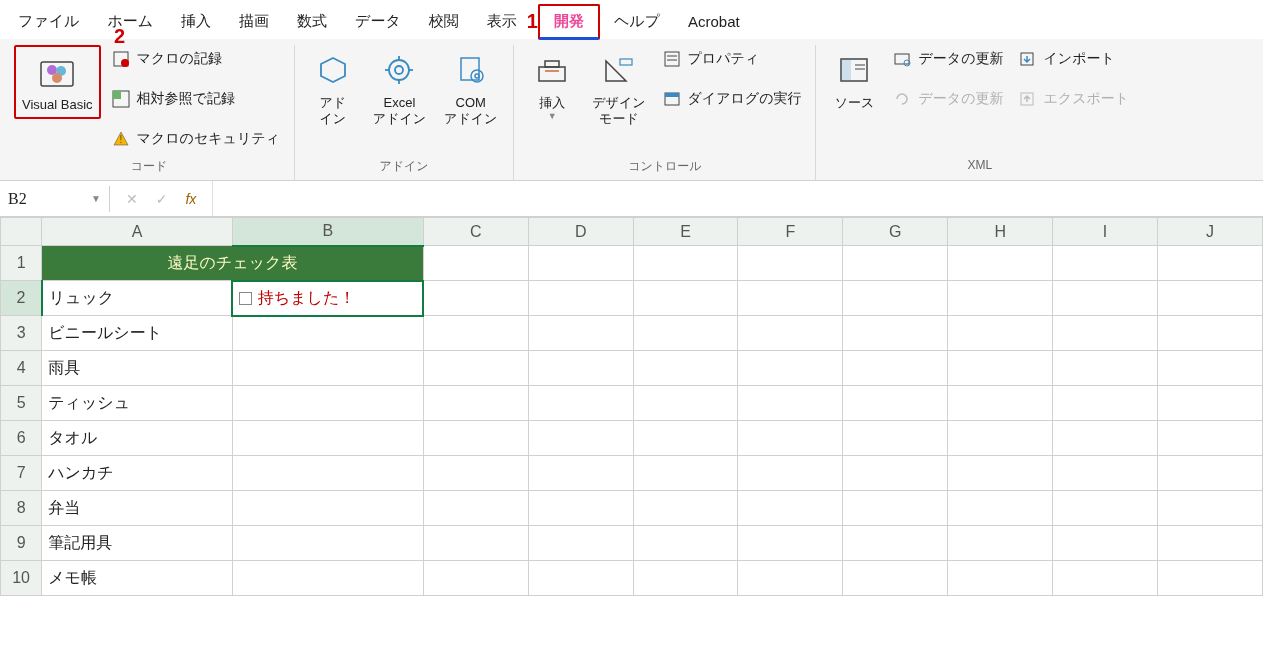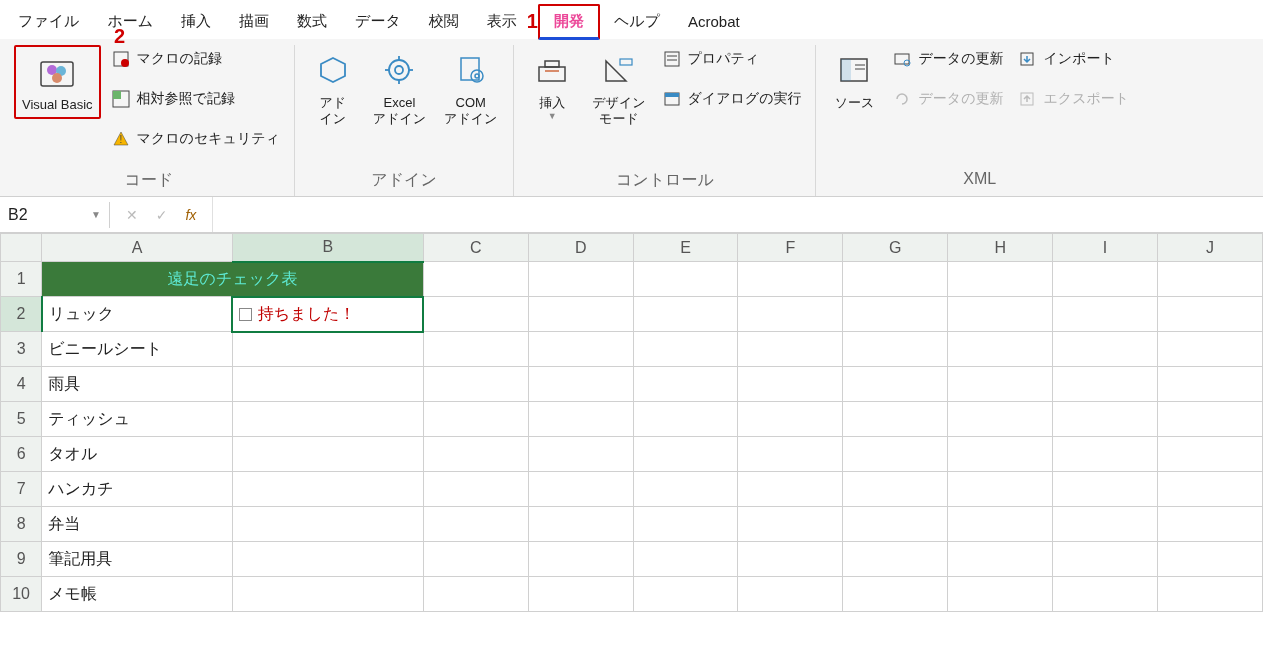--- a/index.html
+++ b/index.html
@@ -8,48 +8,48 @@
 .menu-bar { display: flex; align-items: center; padding: 4px 4px 0; background: #fff; position: relative; }
 .menu-item { padding: 6px 14px; font-size: 15px; cursor: pointer; }
 .menu-item.active { border-bottom: 3px solid #1d4ed8; color: #ec4899; font-weight: 600; margin-bottom: -1px; }
 .highlight-red { border: 2px solid #d00000; border-radius: 2px; }
 .annotation { position: absolute; font-weight: 900; font-size: 20px; color: #d00000; }
 
 .ribbon { display: flex; background: #f5f5f5; border-bottom: 1px solid #d0d0d0; padding: 6px 4px 0; }
 .ribbon-group { display: flex; flex-direction: column; align-items: center; padding: 0 10px; border-right: 1px solid #d8d8d8; }
 .ribbon-group:last-child { border-right: none; }
 .ribbon-group-content { display: flex; align-items: flex-start; gap: 6px; min-height: 110px; }
-.ribbon-group-label { font-size: 16px; color: #666; padding: 3px 0 5px; text-align: center; margin-top: 12px; }
+.ribbon-group-label { font-size: 12px; color: #666; padding: 3px 0 5px; text-align: center; }
 
 .big-btn { display: flex; flex-direction: column; align-items: center; justify-content: flex-start; padding: 4px 6px; cursor: pointer; font-size: 13px; text-align: center; min-width: 56px; }
 .big-btn .icon-wrap { width: 42px; height: 42px; display: flex; align-items: center; justify-content: center; margin-bottom: 4px; }
 .big-btn .label { line-height: 1.2; }
 
 .small-btn-col { display: flex; flex-direction: column; gap: 16px; padding-top: 2px; }
 .small-btn { display: flex; align-items: center; gap: 6px; padding: 2px 4px; cursor: pointer; font-size: 14px; white-space: nowrap; }
 .small-btn.disabled { color: #b0b0b0; }
 .small-btn .si { width: 20px; height: 20px; display: flex; align-items: center; justify-content: center; }
 
 .formula-bar { display: flex; align-items: center; border-bottom: 1px solid #d0d0d0; background: #fff; height: 36px; }
-.name-box { width: 110px; padding: 4px 8px; font-size: 16px; border-right: 1px solid #d0d0d0; display: flex; align-items: center; justify-content: space-between; }
+.name-box { width: 110px; padding: 4px 8px; font-size: 16px; border-right: 1px solid #d0d0d0; display: flex; align-items: center; justify-content: space-between; font-family: Liberation Serif, serif; }
 .name-box .dd { color: #888; font-size: 10px; }
 .fb-icons { display: flex; align-items: center; gap: 18px; padding: 0 16px; color: #bbb; }
 .fb-icons .fx { font-style: italic; color: #a16207; }
 .fb-input { flex: 1; padding: 4px 8px; font-size: 15px; border-left: 1px solid #e0e0e0; height: 100%; }
 
 .sheet { overflow: hidden; }
 .sheet table { border-collapse: collapse; table-layout: fixed; }
 .sheet th, .sheet td { border: 1px solid #d0d0d0; font-weight: normal; font-size: 16px; }
 .col-head th { background: #eef2ef; text-align: center; height: 28px; color: #555; }
 .row-head { background: #eef2ef; text-align: center; width: 42px; color: #555; }
 .col-head th.sel, .row-head.sel { background: #d4e6d9; border-bottom: 2px solid #107c41; }
 .row-head.sel { border-bottom: 1px solid #d0d0d0; border-right: 2px solid #107c41; }
 .corner { background: #eef2ef; width: 42px; }
 td.cell { height: 35px; padding: 2px 6px; text-align: left; }
-.green-header { background: #3a7a3a; color: #5eead4; text-align: center !important; font-weight: 500; }
+.green-header { background: #3a7a3a; color: #fef9c3; text-align: center !important; font-weight: 500; }
 .selected-cell { outline: 2px solid #107c41; outline-offset: -1px; }
 .red-text { color: #c00000; }
 .cb { display: inline-block; width: 13px; height: 13px; border: 1px solid #888; margin-right: 6px; vertical-align: middle; background: #fff; }
 
 svg { display: block; }
 </style>
 </head>
 <body>
 
 <div class="menu-bar">

